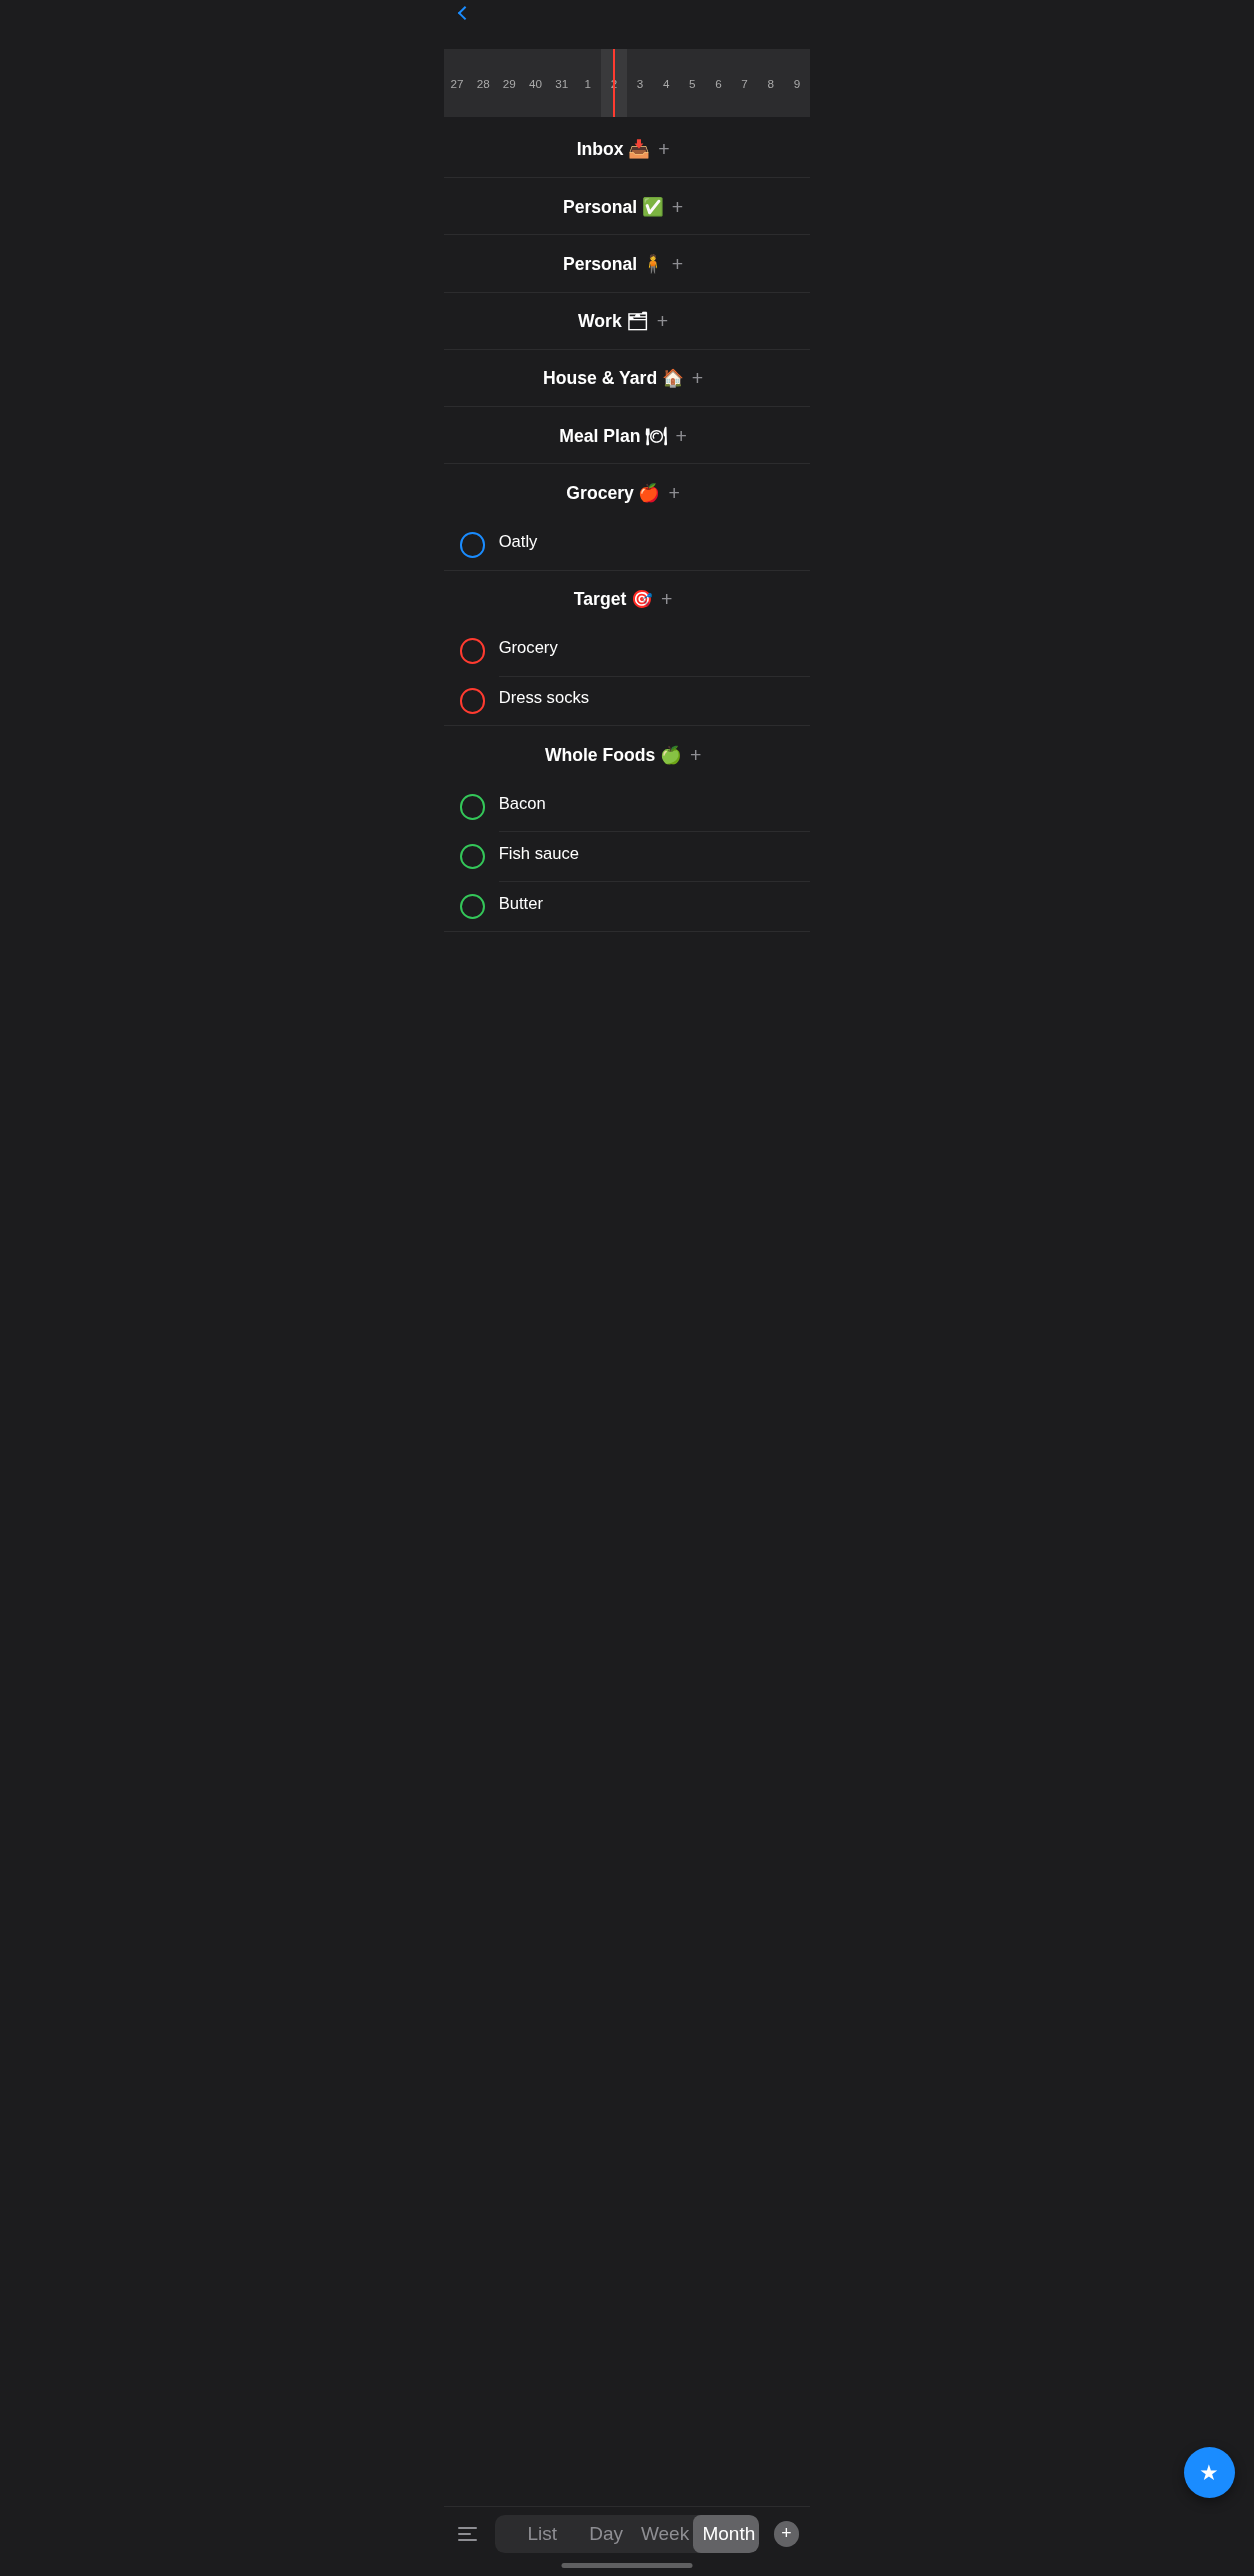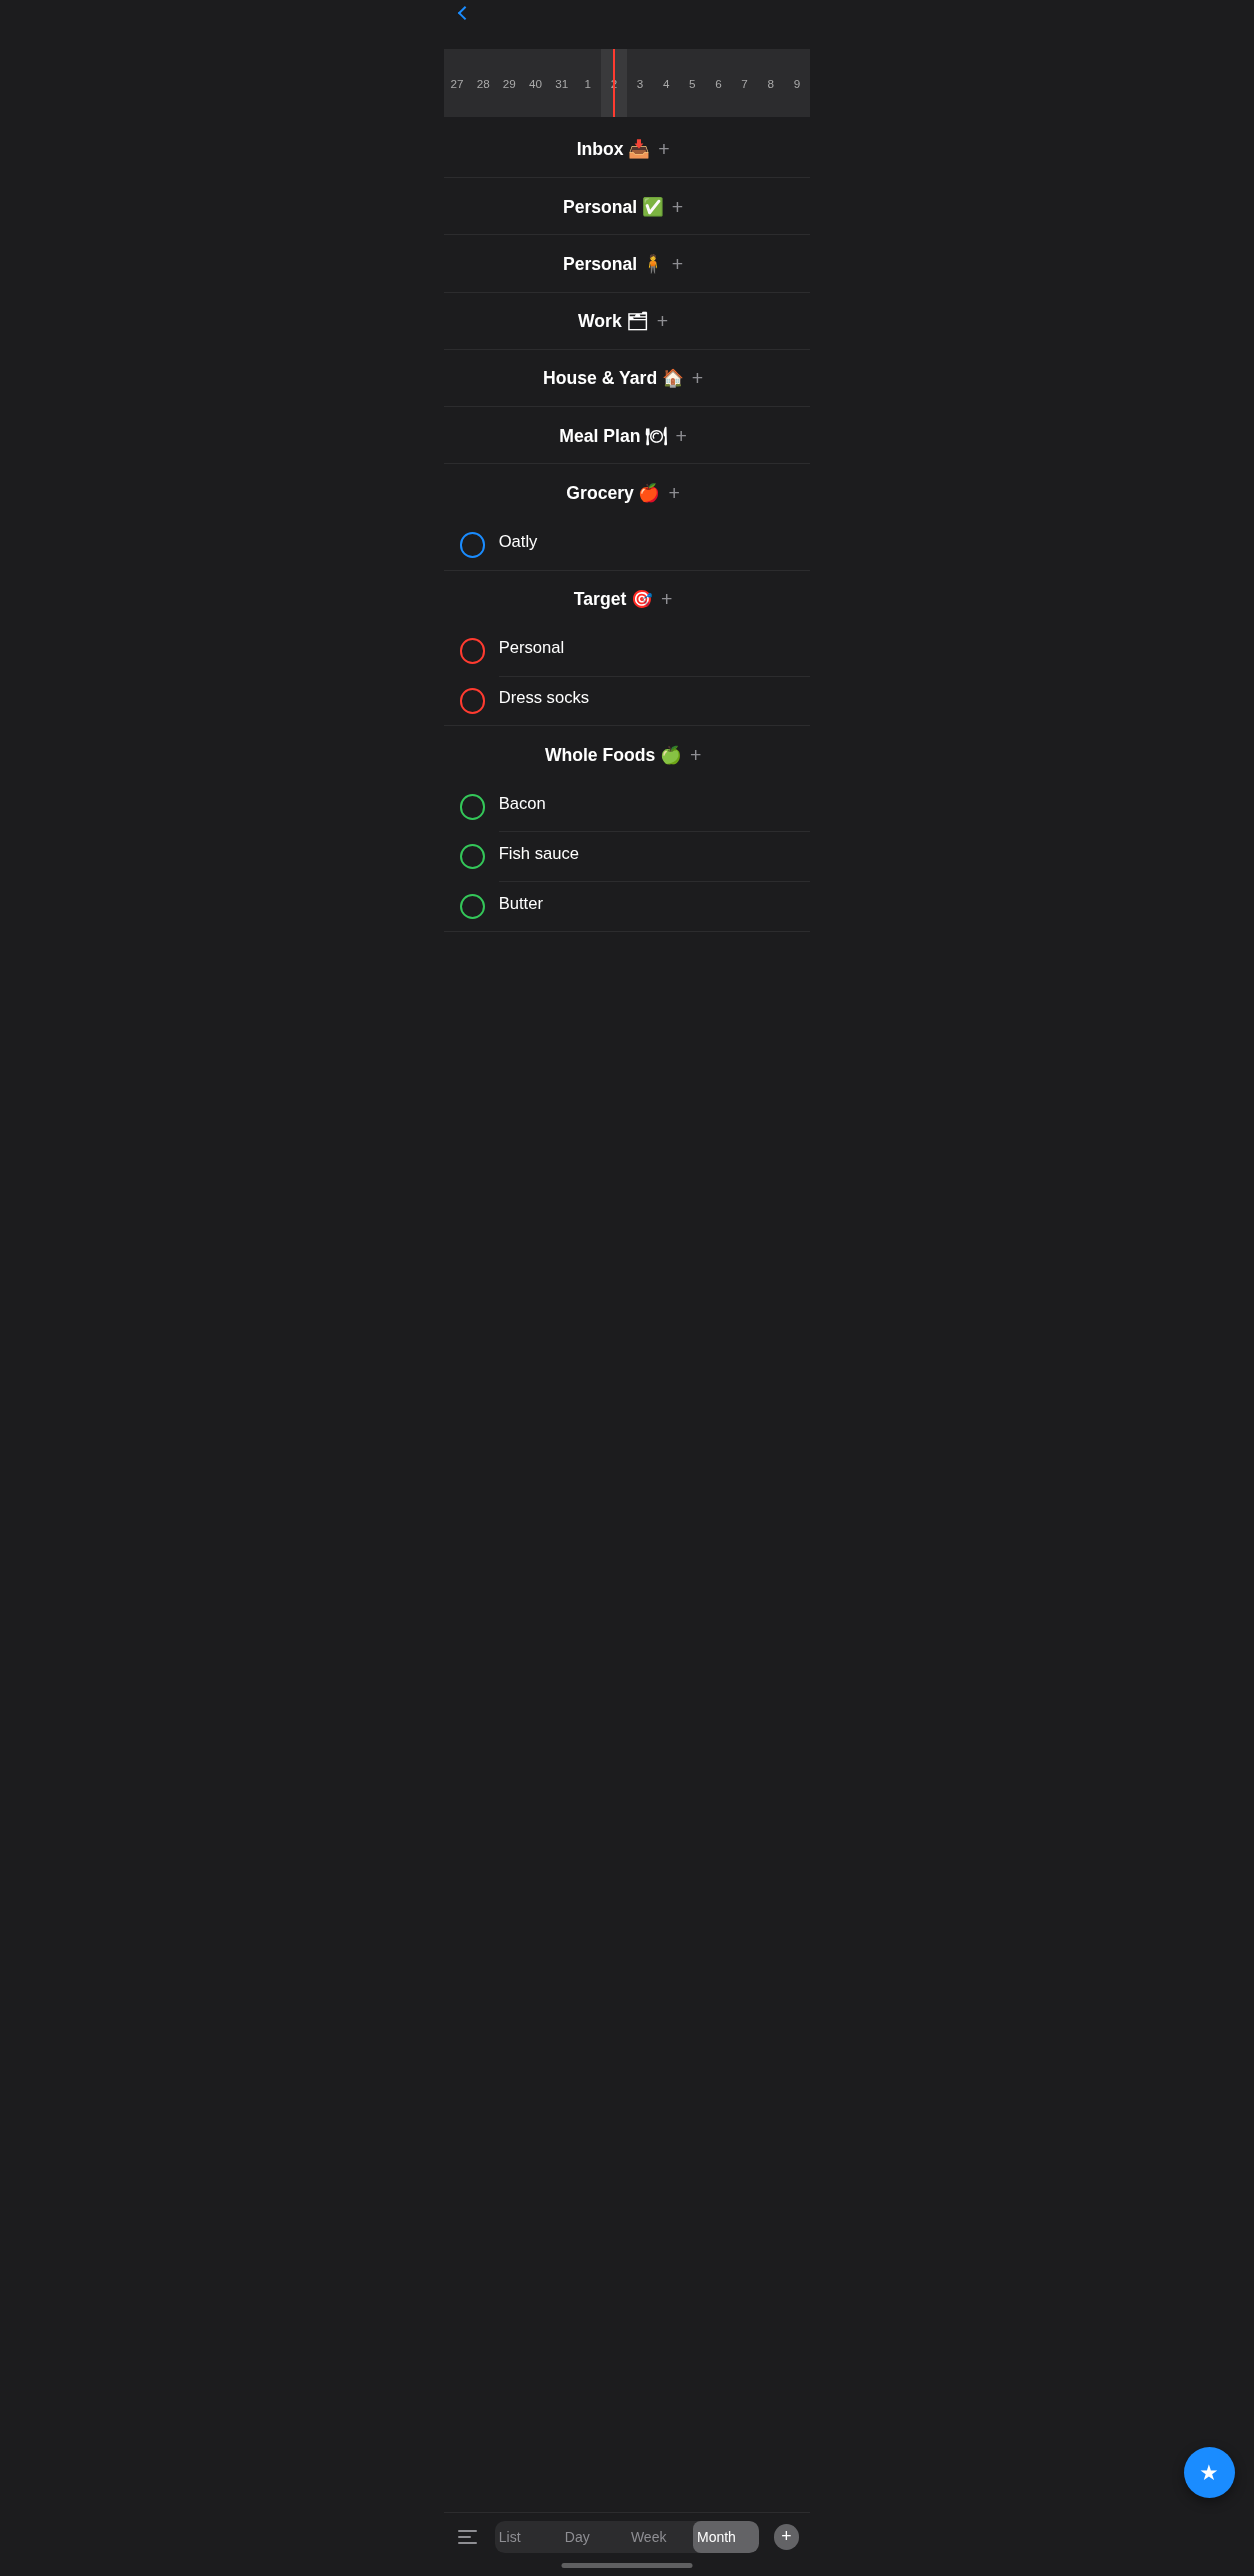--- a/index.html
+++ b/index.html
@@ -224,23 +224,23 @@
       flex: 1;
       display: flex;
       background: #2c2c2e;
       border-radius: 9.8px;
       margin: 0 3.9px;
       overflow: hidden;
     }
 
     .tab-item {
       flex: 1;
-      text-align: left;
+      text-align: right;
       padding: 7.8px 3.9px;
-      font-size: 14px;
+      font-size: 19px;
       color: #8e8e93;
       cursor: pointer;
       border-radius: 7.8px;
     }
 
     .tab-item.active {
       background: #636366;
       color: #ffffff;
       font-weight: 500;
     }
@@ -446,21 +446,21 @@
         <span class="item-label">Oatly</span>
       </div>
     </div>
     <div class="section">
       <div class="section-header">
         <span class="section-title">Target 🎯</span>
         <button class="section-add-btn">+</button>
       </div>
       <div class="list-item">
         <div class="item-checkbox red"></div>
-        <span class="item-label">Personal</span>
+        <span class="item-label">Grocery</span>
       </div>
       <div class="item-divider"></div>
       <div class="list-item">
         <div class="item-checkbox red"></div>
         <span class="item-label">Dress socks</span>
       </div>
     </div>
     <div class="section">
       <div class="section-header">
         <span class="section-title">Whole Foods 🍏</span>

